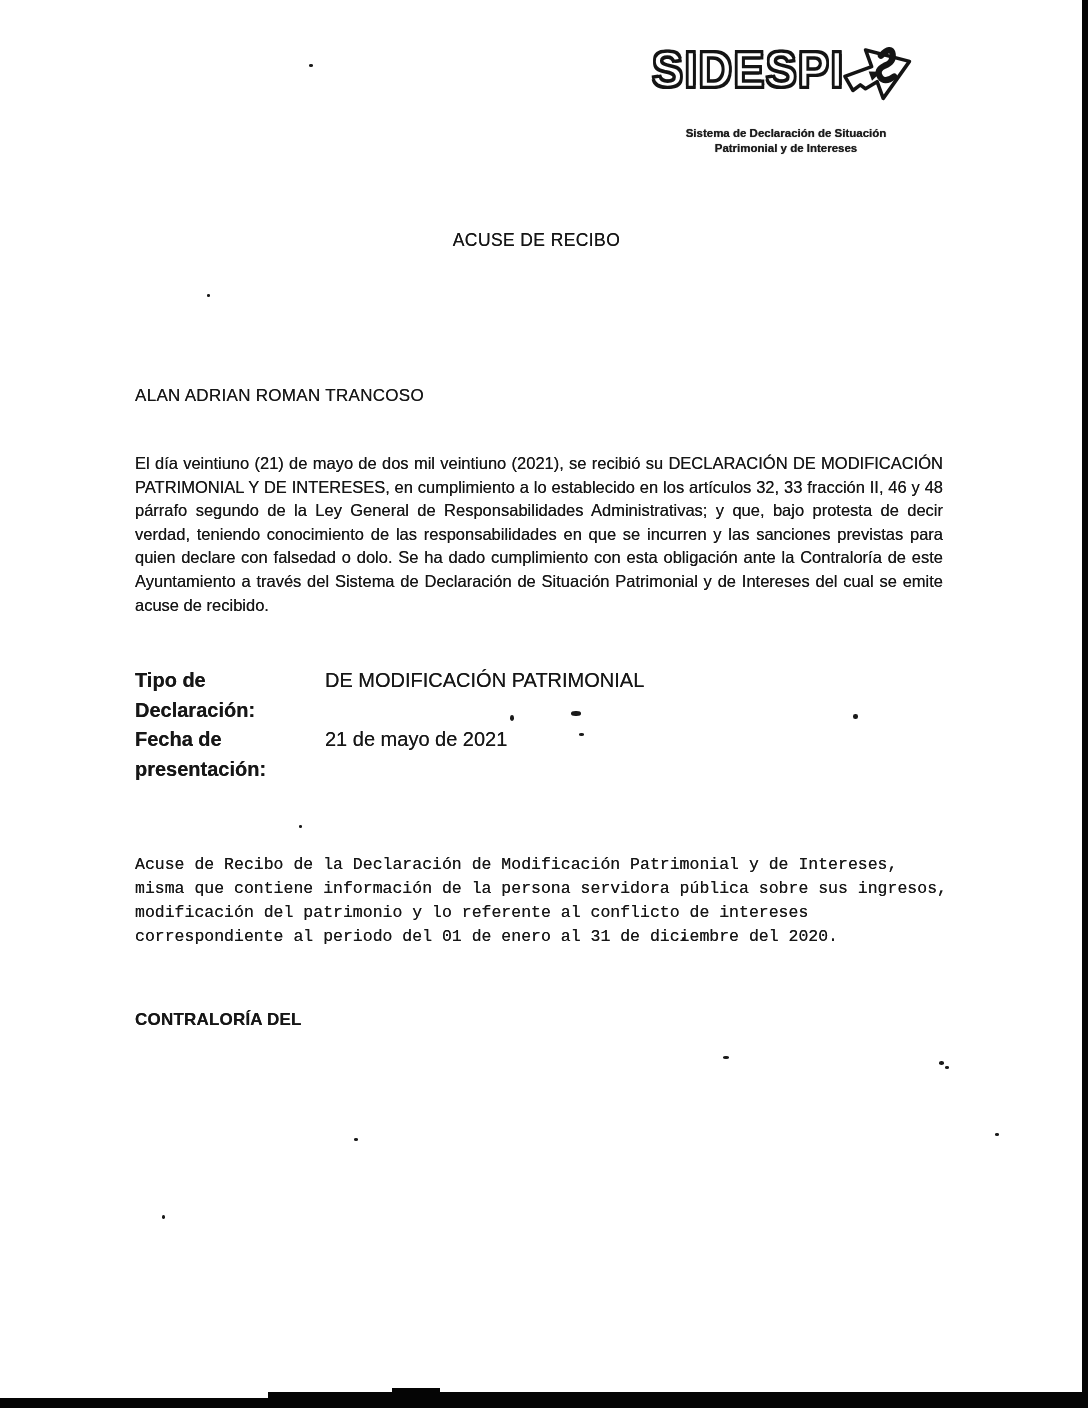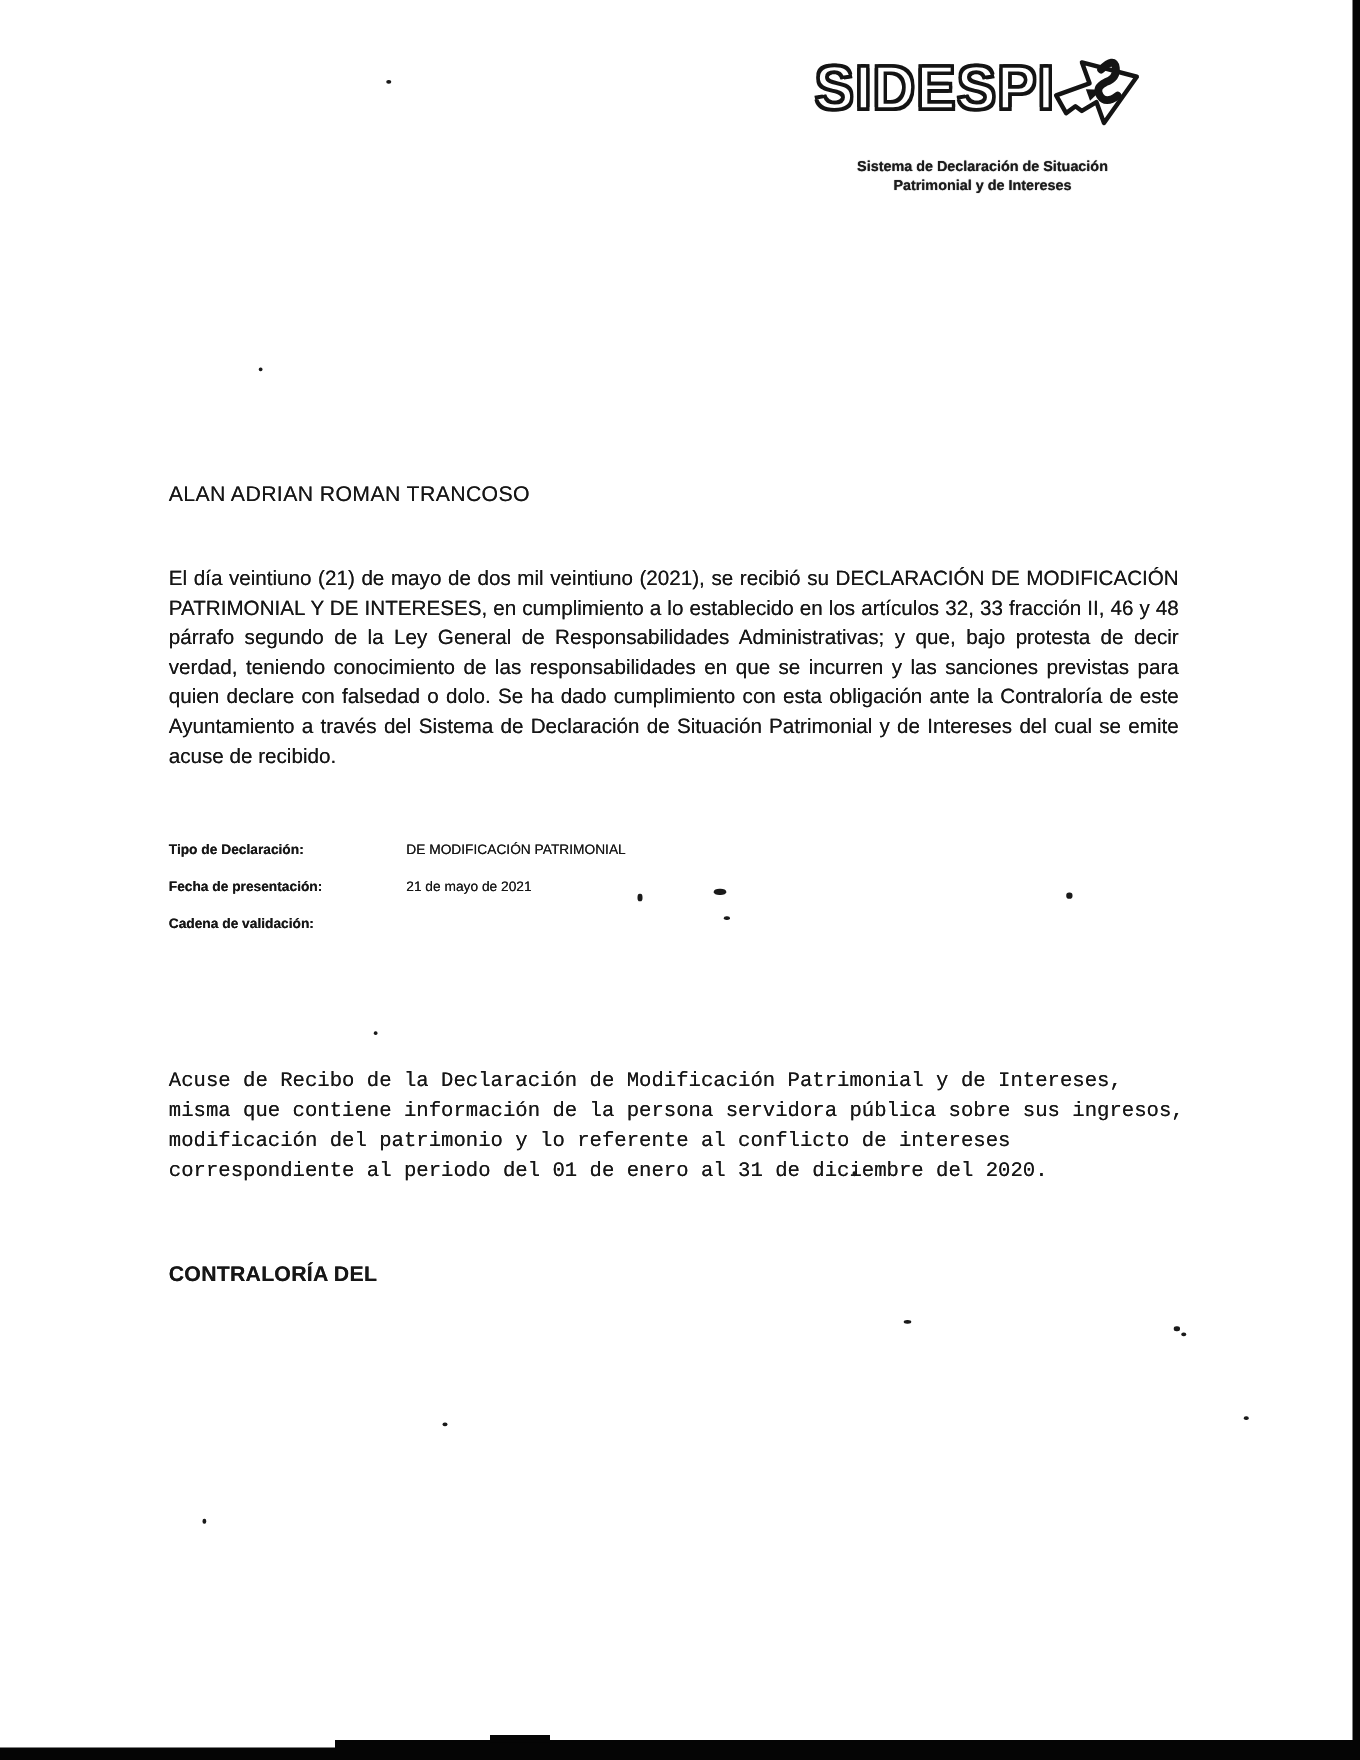--- a/index.html
+++ b/index.html
@@ -40,21 +40,21 @@
     text-shadow:0 0 .6px rgba(10,10,10,.85);}
 
   .recipient{position:absolute;top:386px;left:135px;font-size:17px;font-weight:400;letter-spacing:.3px;}
 
   .para1{position:absolute;top:452px;left:135px;width:808px;
     font-size:16.5px;line-height:23.6px;text-align:justify;}
   .para2{position:absolute;top:853px;left:135px;width:816px;
     font-size:16.5px;line-height:24px;font-family:Liberation Mono, monospace;}
 
   .fields{position:absolute;top:666px;left:135px;width:700px;}
-  .field-row{display:flex;line-height:29.5px;font-size:11px;}
+  .field-row{display:flex;line-height:29.5px;font-size:20px;}
   .field-label{flex:none;width:190px;font-weight:700;}
   .field-value{flex:1;}
 
   .signature{position:absolute;top:1010px;left:135px;font-size:17px;font-weight:700;letter-spacing:.2px;}
 </style>
 </head>
 <body>
 
 <div class="page">
 
@@ -71,38 +71,35 @@
         </svg>
       </span>
     </div>
     <div class="logo-tagline">
       <div>Sistema de Declaración de Situación</div>
       <div>Patrimonial y de Intereses</div>
     </div>
   </div>
 
   <div class="doc-title scan">
+    <div>ACUSE DE RECIBO</div>
   </div>
 
   <div class="recipient scan">ALAN ADRIAN ROMAN TRANCOSO</div>
 
   <div class="para1 scan">El día veintiuno (21) de mayo de dos mil veintiuno (2021), se recibió su DECLARACIÓN DE MODIFICACIÓN PATRIMONIAL Y DE INTERESES, en cumplimiento a lo establecido en los artículos 32, 33 fracción II, 46 y 48 párrafo segundo de la Ley General de Responsabilidades Administrativas; y que, bajo protesta de decir verdad, teniendo conocimiento de las responsabilidades en que se incurren y las sanciones previstas para quien declare con falsedad o dolo. Se ha dado cumplimiento con esta obligación ante la Contraloría de este Ayuntamiento a través del Sistema de Declaración de Situación Patrimonial y de Intereses del cual se emite acuse de recibido.</div>
 
   <div class="fields">
     <div class="field-row">
       <span class="field-label scan">Tipo de Declaración:</span>
       <span class="field-value scan">DE MODIFICACIÓN PATRIMONIAL</span>
     </div>
     <div class="field-row">
       <span class="field-label scan">Fecha de presentación:</span>
       <span class="field-value scan">21 de mayo de 2021</span>
-    </div>
-    <div class="field-row">
-      <span class="field-label scan">Cadena de validación:</span>
-      <span class="field-value scan"></span>
     </div>
   </div>
 
   <div class="para2 scan">Acuse de Recibo de la Declaración de Modificación Patrimonial y de Intereses, misma que contiene información de la persona servidora pública sobre sus ingresos, modificación del patrimonio y lo referente al conflicto de intereses correspondiente al periodo del 01 de enero al 31 de diciembre del 2020.</div>
 
   <div class="signature scan">CONTRALORÍA DEL</div>
 
   <div class="speck" style="left:309px;top:64px;width:4px;height:3px;"></div>
   <div class="speck" style="left:207px;top:294px;width:3px;height:3px;"></div>
   <div class="speck" style="left:510px;top:715px;width:4px;height:6px;"></div>

